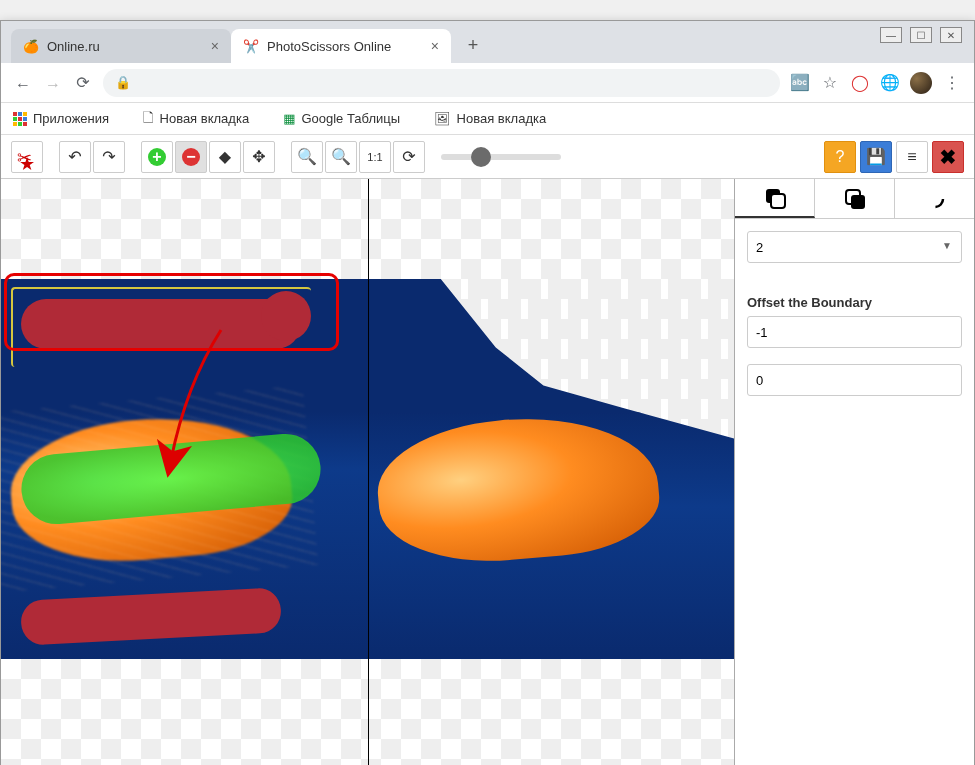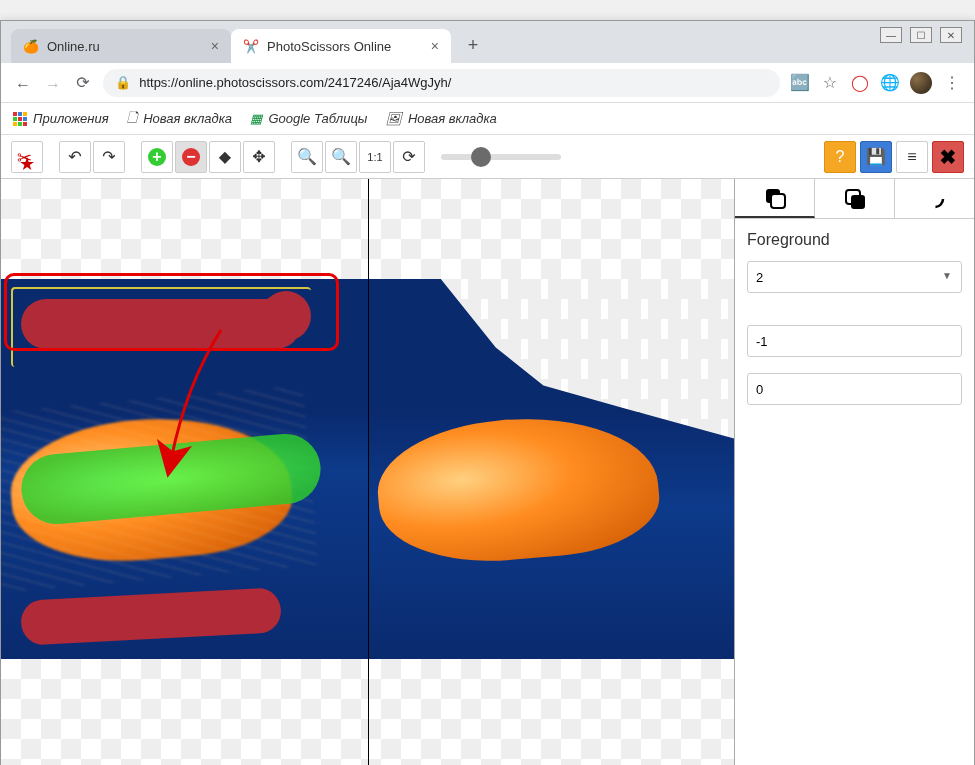--- a/index.html
+++ b/index.html
@@ -13,21 +13,21 @@
 .tab-close { font-size: 14px; color: #666; margin-left: auto; }
 .tab-fav { width: 16px; height: 16px; display: inline-flex; align-items: center; justify-content: center; }
 .newtab { width: 28px; height: 28px; display: flex; align-items: center; justify-content: center; color: #555; font-size: 18px; margin-left: 8px; margin-bottom: 4px; }
 .addr-bar { height: 40px; display: flex; align-items: center; padding: 0 12px; gap: 10px; border-bottom: 1px solid #ddd; }
 .nav-ico { width: 20px; height: 20px; display: flex; align-items: center; justify-content: center; color: #5f6368; font-size: 16px; }
 .nav-ico.disabled { color: #bbb; }
 .addr-field { flex: 1; height: 28px; background: #f1f3f4; border-radius: 14px; display: flex; align-items: center; padding: 0 12px; font-size: 13px; color: #202124; gap: 8px; }
 .addr-icons { display: flex; gap: 10px; align-items: center; }
 .addr-ico { width: 20px; height: 20px; display: flex; align-items: center; justify-content: center; color: #5f6368; }
 .avatar { width: 22px; height: 22px; border-radius: 50%; background: radial-gradient(circle at 30% 30%, #8b6f47, #2a1f15); }
-.bookmarks { height: 32px; display: flex; align-items: center; padding: 0 12px; gap: 18px; border-bottom: 1px solid #ddd; font-size: 13px; color: #333; font-style: italic; }
+.bookmarks { height: 32px; display: flex; align-items: center; padding: 0 12px; gap: 34px; border-bottom: 1px solid #ddd; font-size: 13px; color: #333; }
 .bm-item { display: flex; align-items: center; gap: 6px; }
 .apps-ico { display: grid; grid-template-columns: repeat(3,4px); grid-template-rows: repeat(3,4px); gap: 1px; }
 .apps-ico span { width: 4px; height: 4px; }
 .toolbar { height: 44px; border-bottom: 1px solid #ccc; display: flex; align-items: center; padding: 0 10px; gap: 4px; }
 .tbtn { width: 32px; height: 32px; border: 1px solid #ccc; background: #fff; display: flex; align-items: center; justify-content: center; font-size: 16px; color: #333; border-radius: 2px; }
 .tbtn.active { background: #e0e0e0; }
 .tbtn-group { display: flex; gap: 2px; }
 .tsep { width: 8px; }
 .slider-wrap { width: 120px; height: 6px; background: #ddd; border-radius: 3px; position: relative; margin-left: 12px; }
 .slider-thumb { width: 20px; height: 20px; border-radius: 50%; background: #6b6b6b; position: absolute; top: -7px; left: 30px; }
@@ -96,21 +96,20 @@
     </div>
     <div class="newtab">+</div>
   </div>
 
   <div class="addr-bar">
     <div class="nav-ico">←</div>
     <div class="nav-ico disabled">→</div>
     <div class="nav-ico">⟳</div>
     <div class="addr-field">
       <span>🔒</span>
-      <span>https://online.photoscissors.com/2417246/Aja4WgJyh/</span>
     </div>
     <div class="addr-icons">
       <div class="addr-ico">🔤</div>
       <div class="addr-ico">☆</div>
       <div class="addr-ico" style="color:#d33">◯</div>
       <div class="addr-ico" style="color:#3b7dd8">🌐</div>
       <div class="avatar"></div>
       <div class="addr-ico">⋮</div>
     </div>
   </div>
@@ -251,28 +250,28 @@
               <rect x="7" y="7" width="14" height="14" rx="3" fill="#000"></rect>
             </svg>
         </div>
         <div class="side-tab">
           <svg width="22" height="22">
               <circle cx="11" cy="11" r="8" fill="none" stroke="#000" stroke-width="2.5" stroke-dasharray="12 40"></circle>
             </svg>
         </div>
       </div>
       <div class="side-content">
-        <div class="side-title">Foreground</div>
 
         <div class="select-wrap">
           <select class="side-select">
             <option>2</option>
           </select>
         </div>
 
+        <div class="side-label">Offset the Boundary</div>
         <input class="side-input" value="-1" style="">
 
         <input class="side-input" value="0" style="">
       </div>
     </div>
   </div>
 
 </div>
 
 </body></html>

